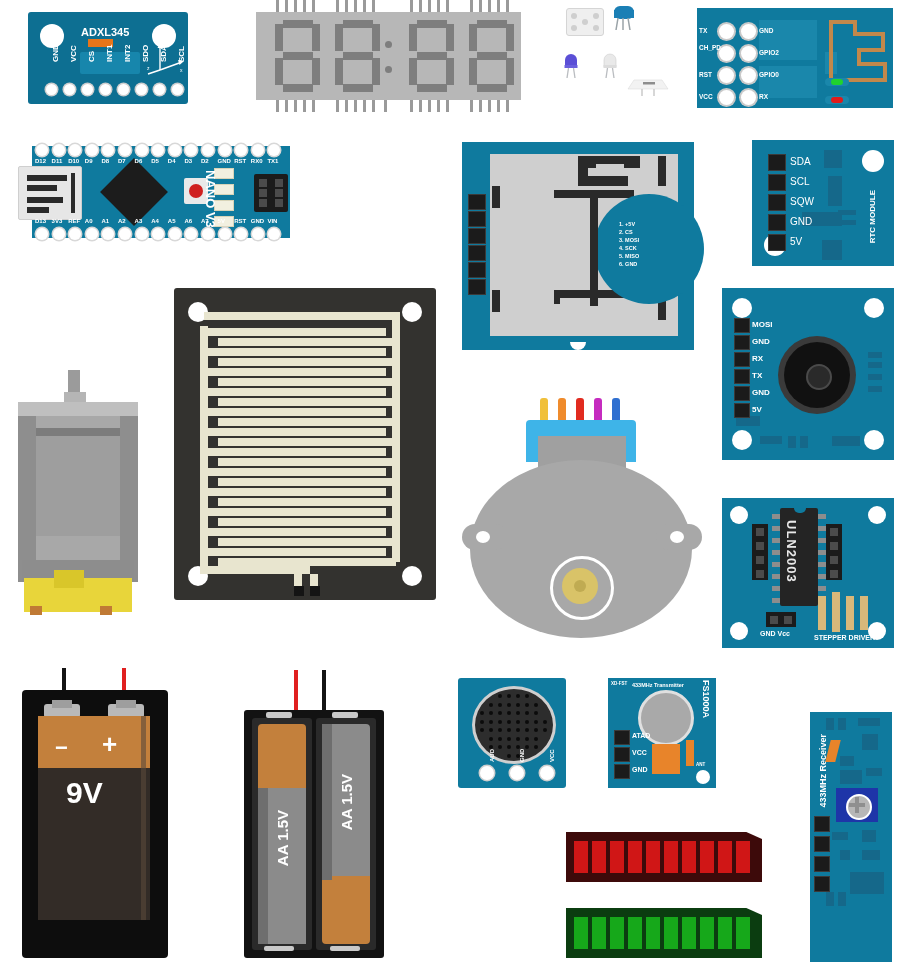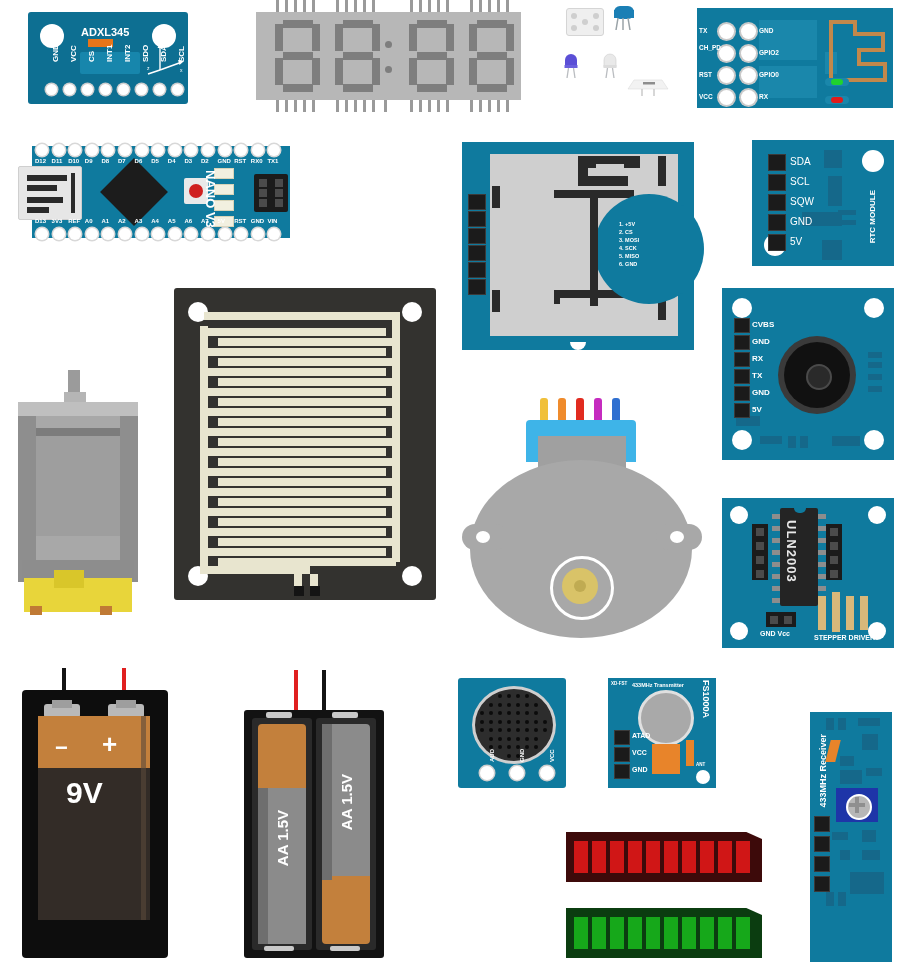--- a/index.html
+++ b/index.html
@@ -562,21 +562,21 @@
   <div class="silk" style="left:146px;top:74px;width:14px;height:6px;"></div>
   <div class="silk" style="left:146px;top:86px;width:14px;height:6px;"></div>
   <div class="silk" style="left:146px;top:98px;width:14px;height:6px;"></div>
   <div class="silk" style="left:14px;top:128px;width:24px;height:10px;"></div>
   <div class="silk" style="left:38px;top:148px;width:22px;height:8px;"></div>
   <div class="silk" style="left:66px;top:148px;width:8px;height:12px;"></div>
   <div class="silk" style="left:78px;top:148px;width:8px;height:12px;"></div>
   <div class="silk" style="left:110px;top:148px;width:28px;height:10px;"></div>
   <div id="cam-pins">
       <div class="hdrpin" style="left:12px;top:30px;width:14px;height:13px;"></div>
-      <div class="t" style="left:30px;top:32px;color:#fff;font-size:8px;position:absolute;">CVBS</div>
+      <div class="t" style="left:30px;top:32px;color:#fff;font-size:8px;position:absolute;">MOSI</div>
       <div class="hdrpin" style="left:12px;top:47px;width:14px;height:13px;"></div>
       <div class="t" style="left:30px;top:49px;color:#fff;font-size:8px;position:absolute;">GND</div>
       <div class="hdrpin" style="left:12px;top:64px;width:14px;height:13px;"></div>
       <div class="t" style="left:30px;top:66px;color:#fff;font-size:8px;position:absolute;">RX</div>
       <div class="hdrpin" style="left:12px;top:81px;width:14px;height:13px;"></div>
       <div class="t" style="left:30px;top:83px;color:#fff;font-size:8px;position:absolute;">TX</div>
       <div class="hdrpin" style="left:12px;top:98px;width:14px;height:13px;"></div>
       <div class="t" style="left:30px;top:100px;color:#fff;font-size:8px;position:absolute;">GND</div>
       <div class="hdrpin" style="left:12px;top:115px;width:14px;height:13px;"></div>
       <div class="t" style="left:30px;top:117px;color:#fff;font-size:8px;position:absolute;">5V</div>

